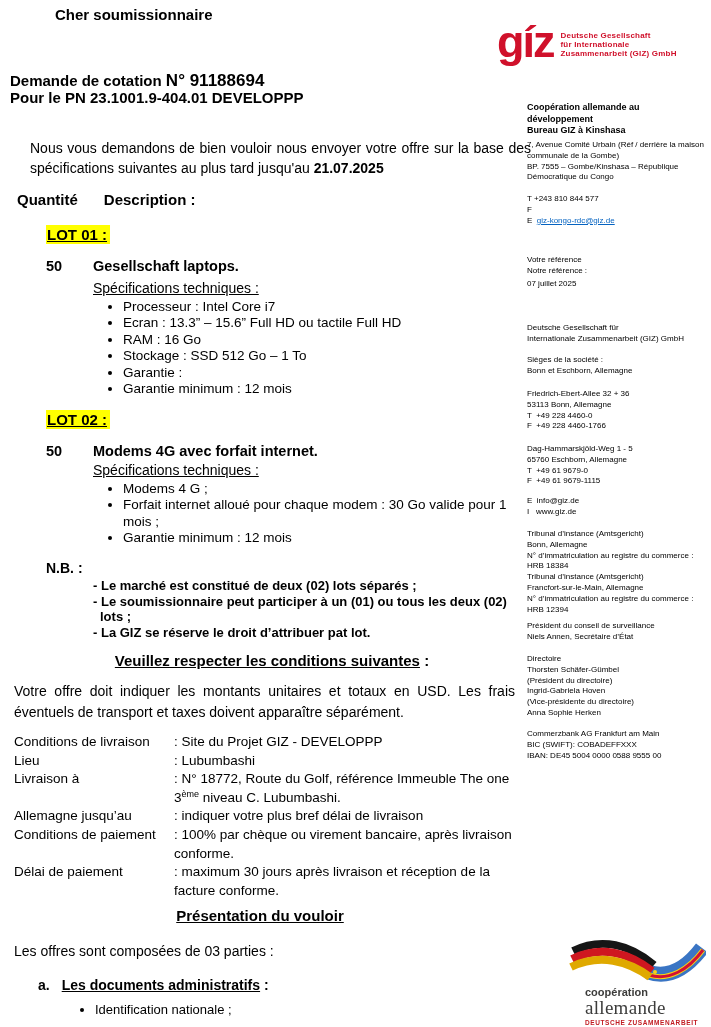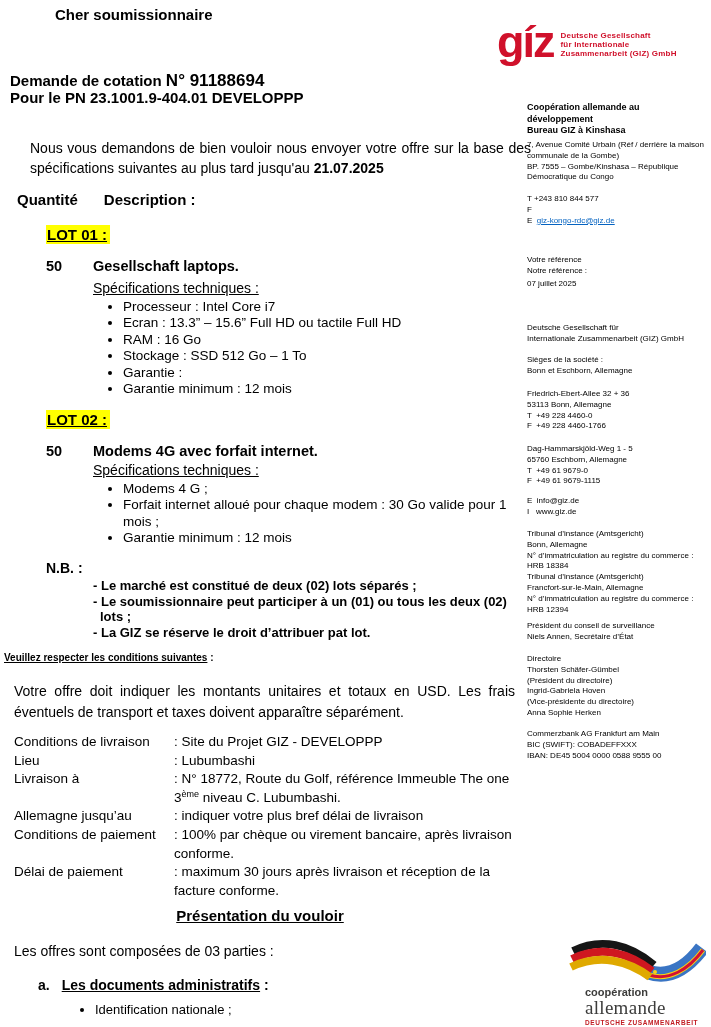--- a/index.html
+++ b/index.html
@@ -37,21 +37,21 @@
   ul.specs{margin:0;padding-left:20px;left:103px;font-size:13.5px;line-height:16.4px;list-style-type:disc;}
   #specs1{top:299px;width:400px;}
   #specs2{top:481px;width:404px;}
 
   
   #nb-label{left:46px;top:560px;font-size:14px;font-weight:bold;}
   #nb-list{left:93px;top:578px;width:430px;font-size:13px;font-weight:bold;line-height:15.6px;}
   #nb-list .nb-item{padding-left:7px;text-indent:-7px;}
 
   
-  #cond-head{left:4px;top:652px;width:520px;font-size:10px;font-weight:bold;}
+  #cond-head{left:12px;top:652px;width:520px;text-align:center;font-size:15px;font-weight:bold;}
   #offer-note{left:14px;top:681px;width:501px;font-size:14px;line-height:20.5px;text-align:justify;}
   #terms{left:14px;top:733px;width:520px;display:grid;grid-template-columns:160px 1fr;font-size:13.5px;line-height:18.6px;}
   #terms .t-val{white-space:pre-wrap;}
   #terms sup{font-size:9px;vertical-align:super;line-height:0;}
 
   
   #pres-head{left:0;top:907px;width:520px;text-align:center;font-size:15px;font-weight:bold;}
   #pres-intro{left:14px;top:943px;font-size:14px;}
   #item-a{left:38px;top:977px;font-size:14px;font-weight:bold;}
   #item-a .title{margin-left:12px;text-decoration:underline;}

